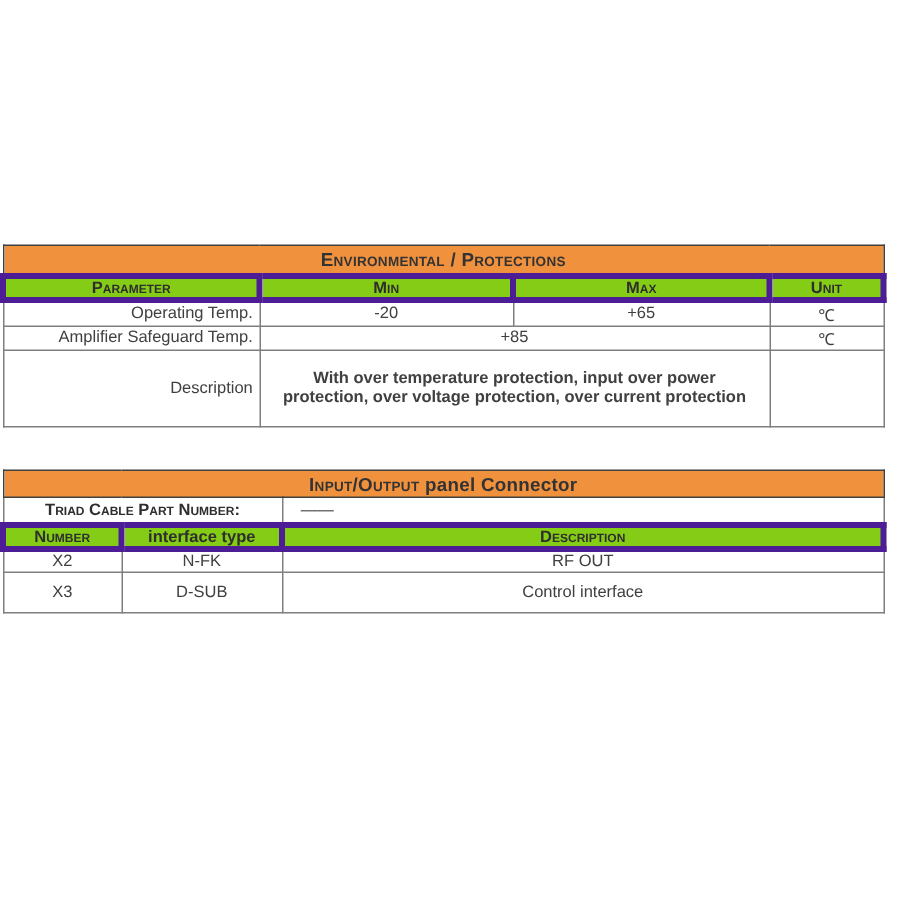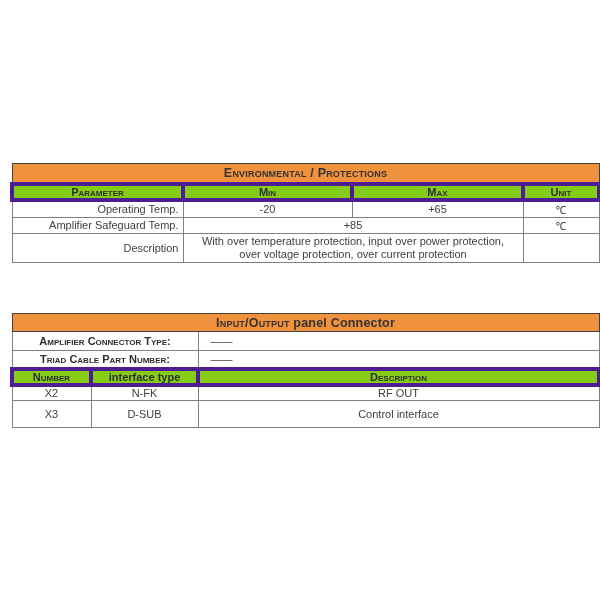--- a/index.html
+++ b/index.html
@@ -12,21 +12,21 @@
     width: 600px;
     height: 600px;
     font-family: "Liberation Sans", sans-serif;
     color: #404040;
     font-size: 11px;
   }
   table {
     border-collapse: collapse;
     table-layout: fixed;
     position: absolute;
-    left: 10px;
+    left: 0;
     width: 587px;
   }
   #env-table { top: 163px; }
   #io-table  { top: 313px; }
   td {
     overflow: hidden;
     padding: 0 4px;
     text-align: center;
     vertical-align: middle;
     border: 1px solid #7f7f7f;
@@ -48,21 +48,22 @@
     font-weight: bold;
     font-size: 11px;
     color: #2e2e2e;
   }
   .sc { font-variant: small-caps; }
   .left { text-align: right; padding-left: 6px; }
   .dash-cell { text-align: left; padding-left: 12px; color: #3d3d3d; }
   .label-cell { font-weight: bold; color: #2e2e2e; font-variant: small-caps; font-size: 11px; }
   .wrap {
     line-height: 13px;
-    padding: 1px 10px;
+    padding: 12px 10px;
+    font-weight: bold;
   }
 </style>
 </head>
 <body>
 
 <table id="env-table">
   <colgroup>
     <col style="width:171px">
       <col style="width:169px">
       <col style="width:171px">
@@ -103,24 +104,20 @@
       <col style="width:107px">
       <col style="width:401px">
   </colgroup>
   <tbody>
       <tr style="height:18px">
     <td colspan="3" class="title-cell">
       <span>Input/Output</span>
       <span class="rest">panel  Connector</span>
     </td>
   </tr>
-  <tr style="height:19px">
-    <td colspan="2" class="label-cell">Amplifier Connector Type:</td>
-    <td class="dash-cell">——</td>
-  </tr>
   <tr style="height:18px">
     <td colspan="2" class="label-cell">Triad Cable Part Number:</td>
     <td class="dash-cell">——</td>
   </tr>
   <tr style="height:16px">
     <td class="head-cell sc">Number</td>
     <td class="head-cell">interface type</td>
     <td class="head-cell sc">Description</td>
   </tr>
   <tr style="height:16px">

